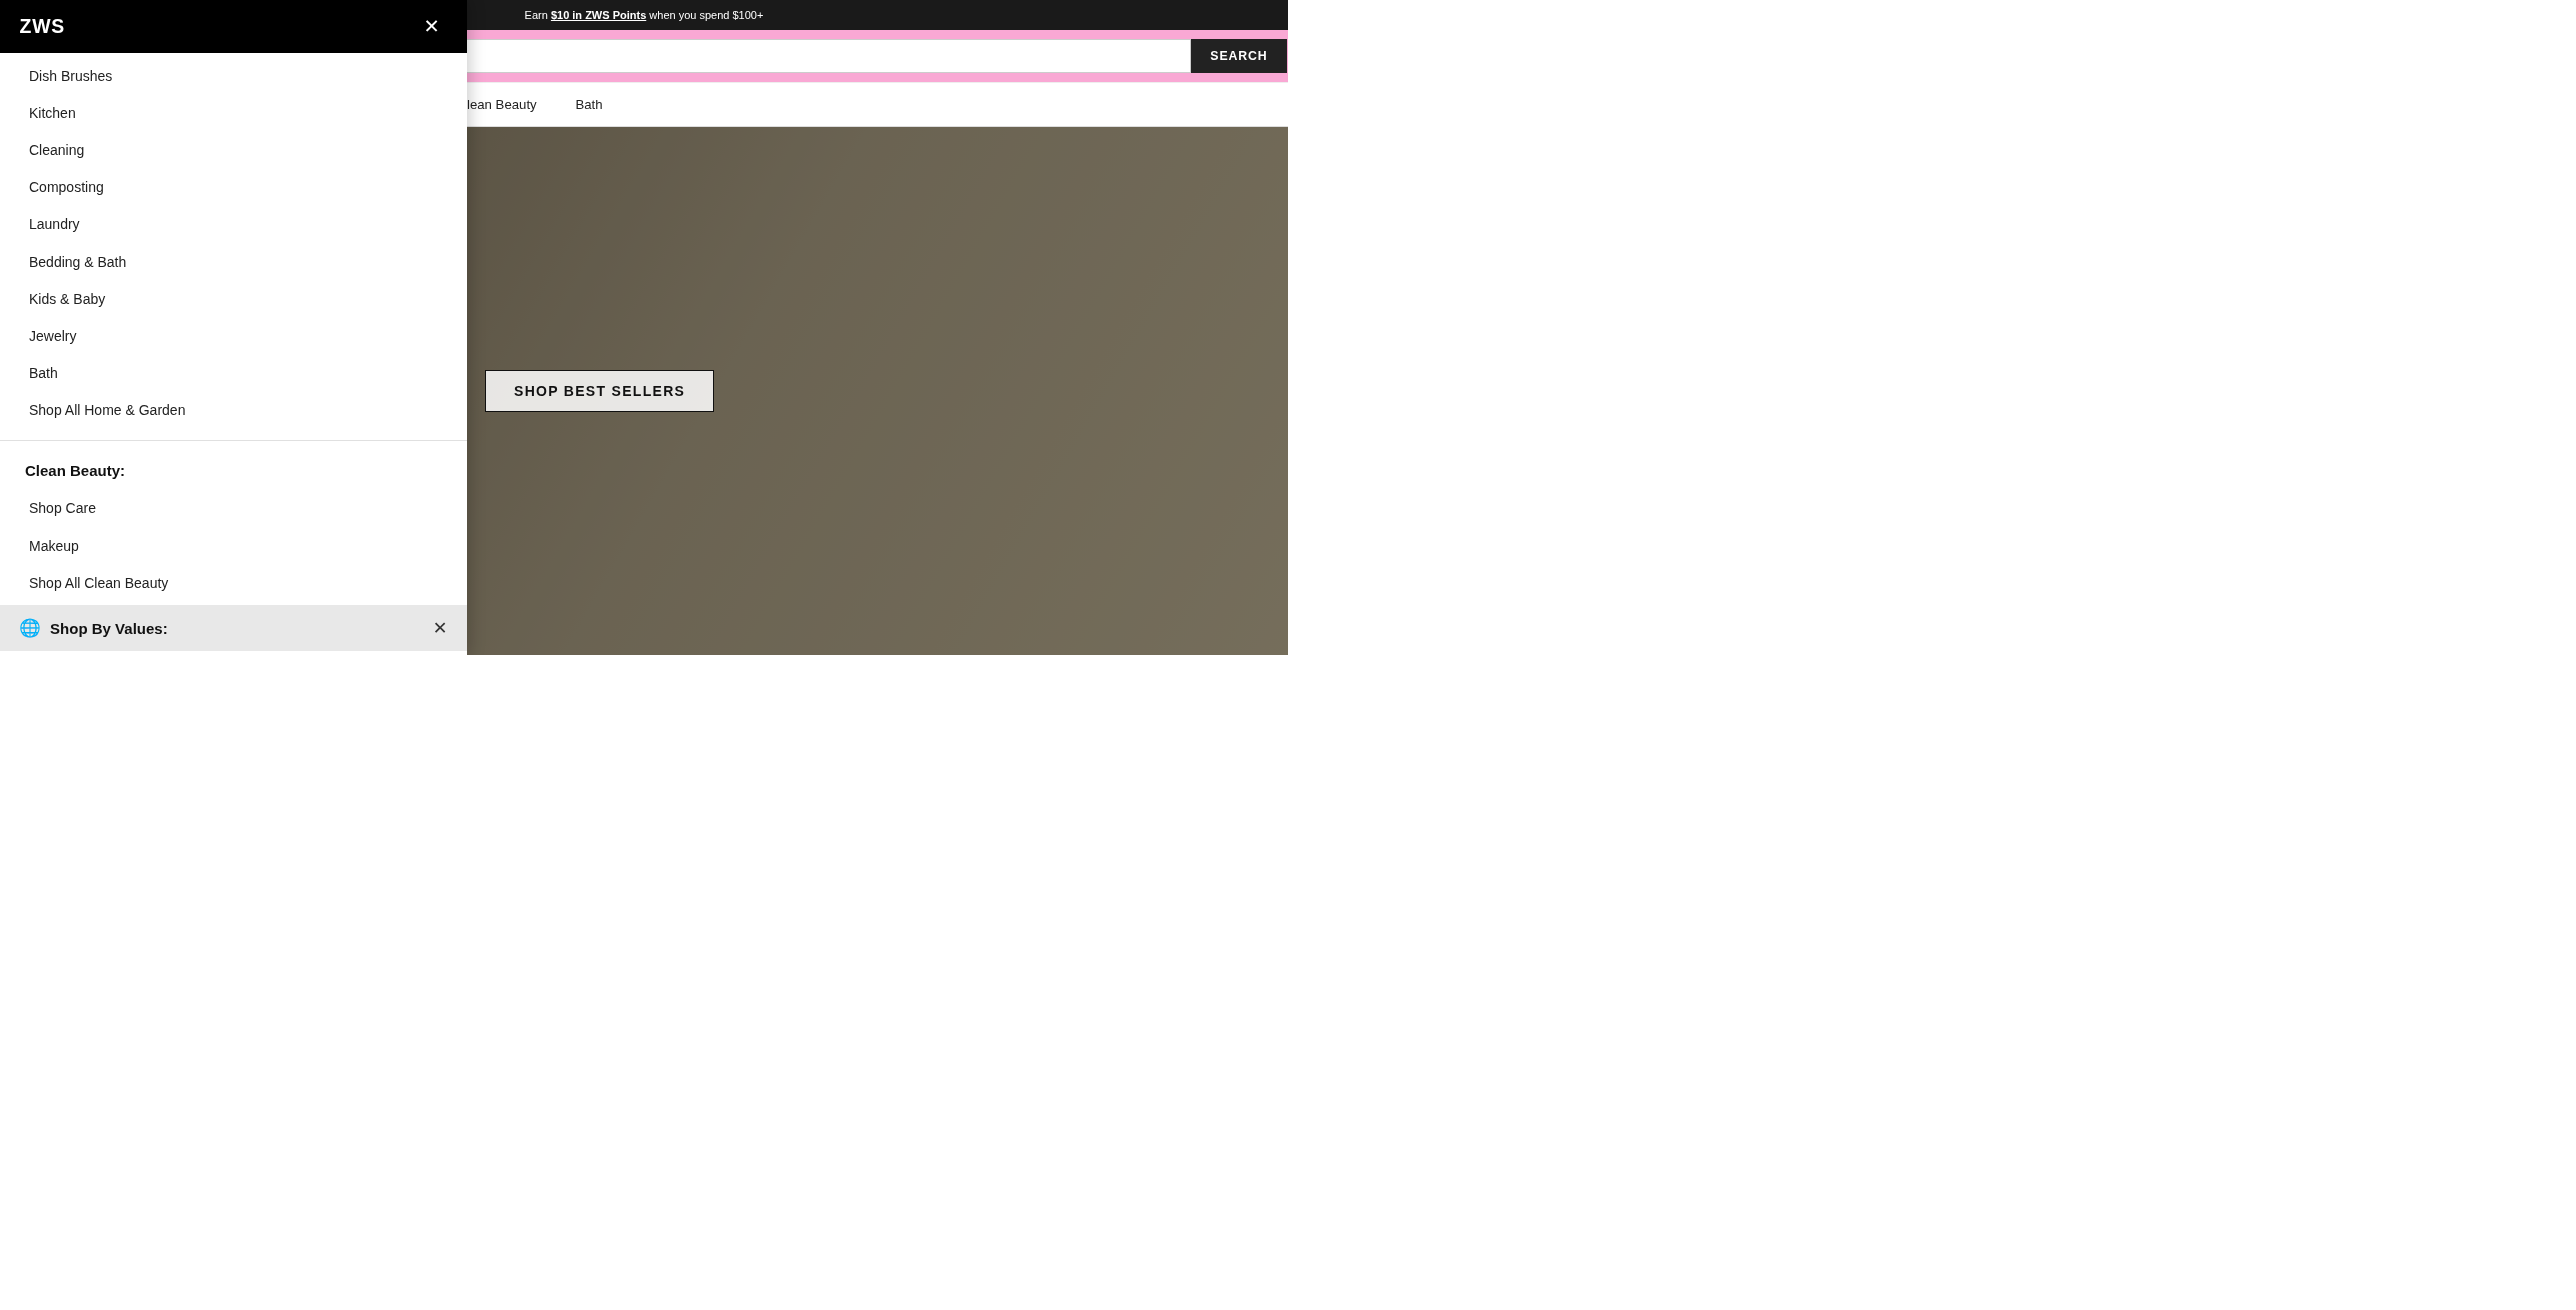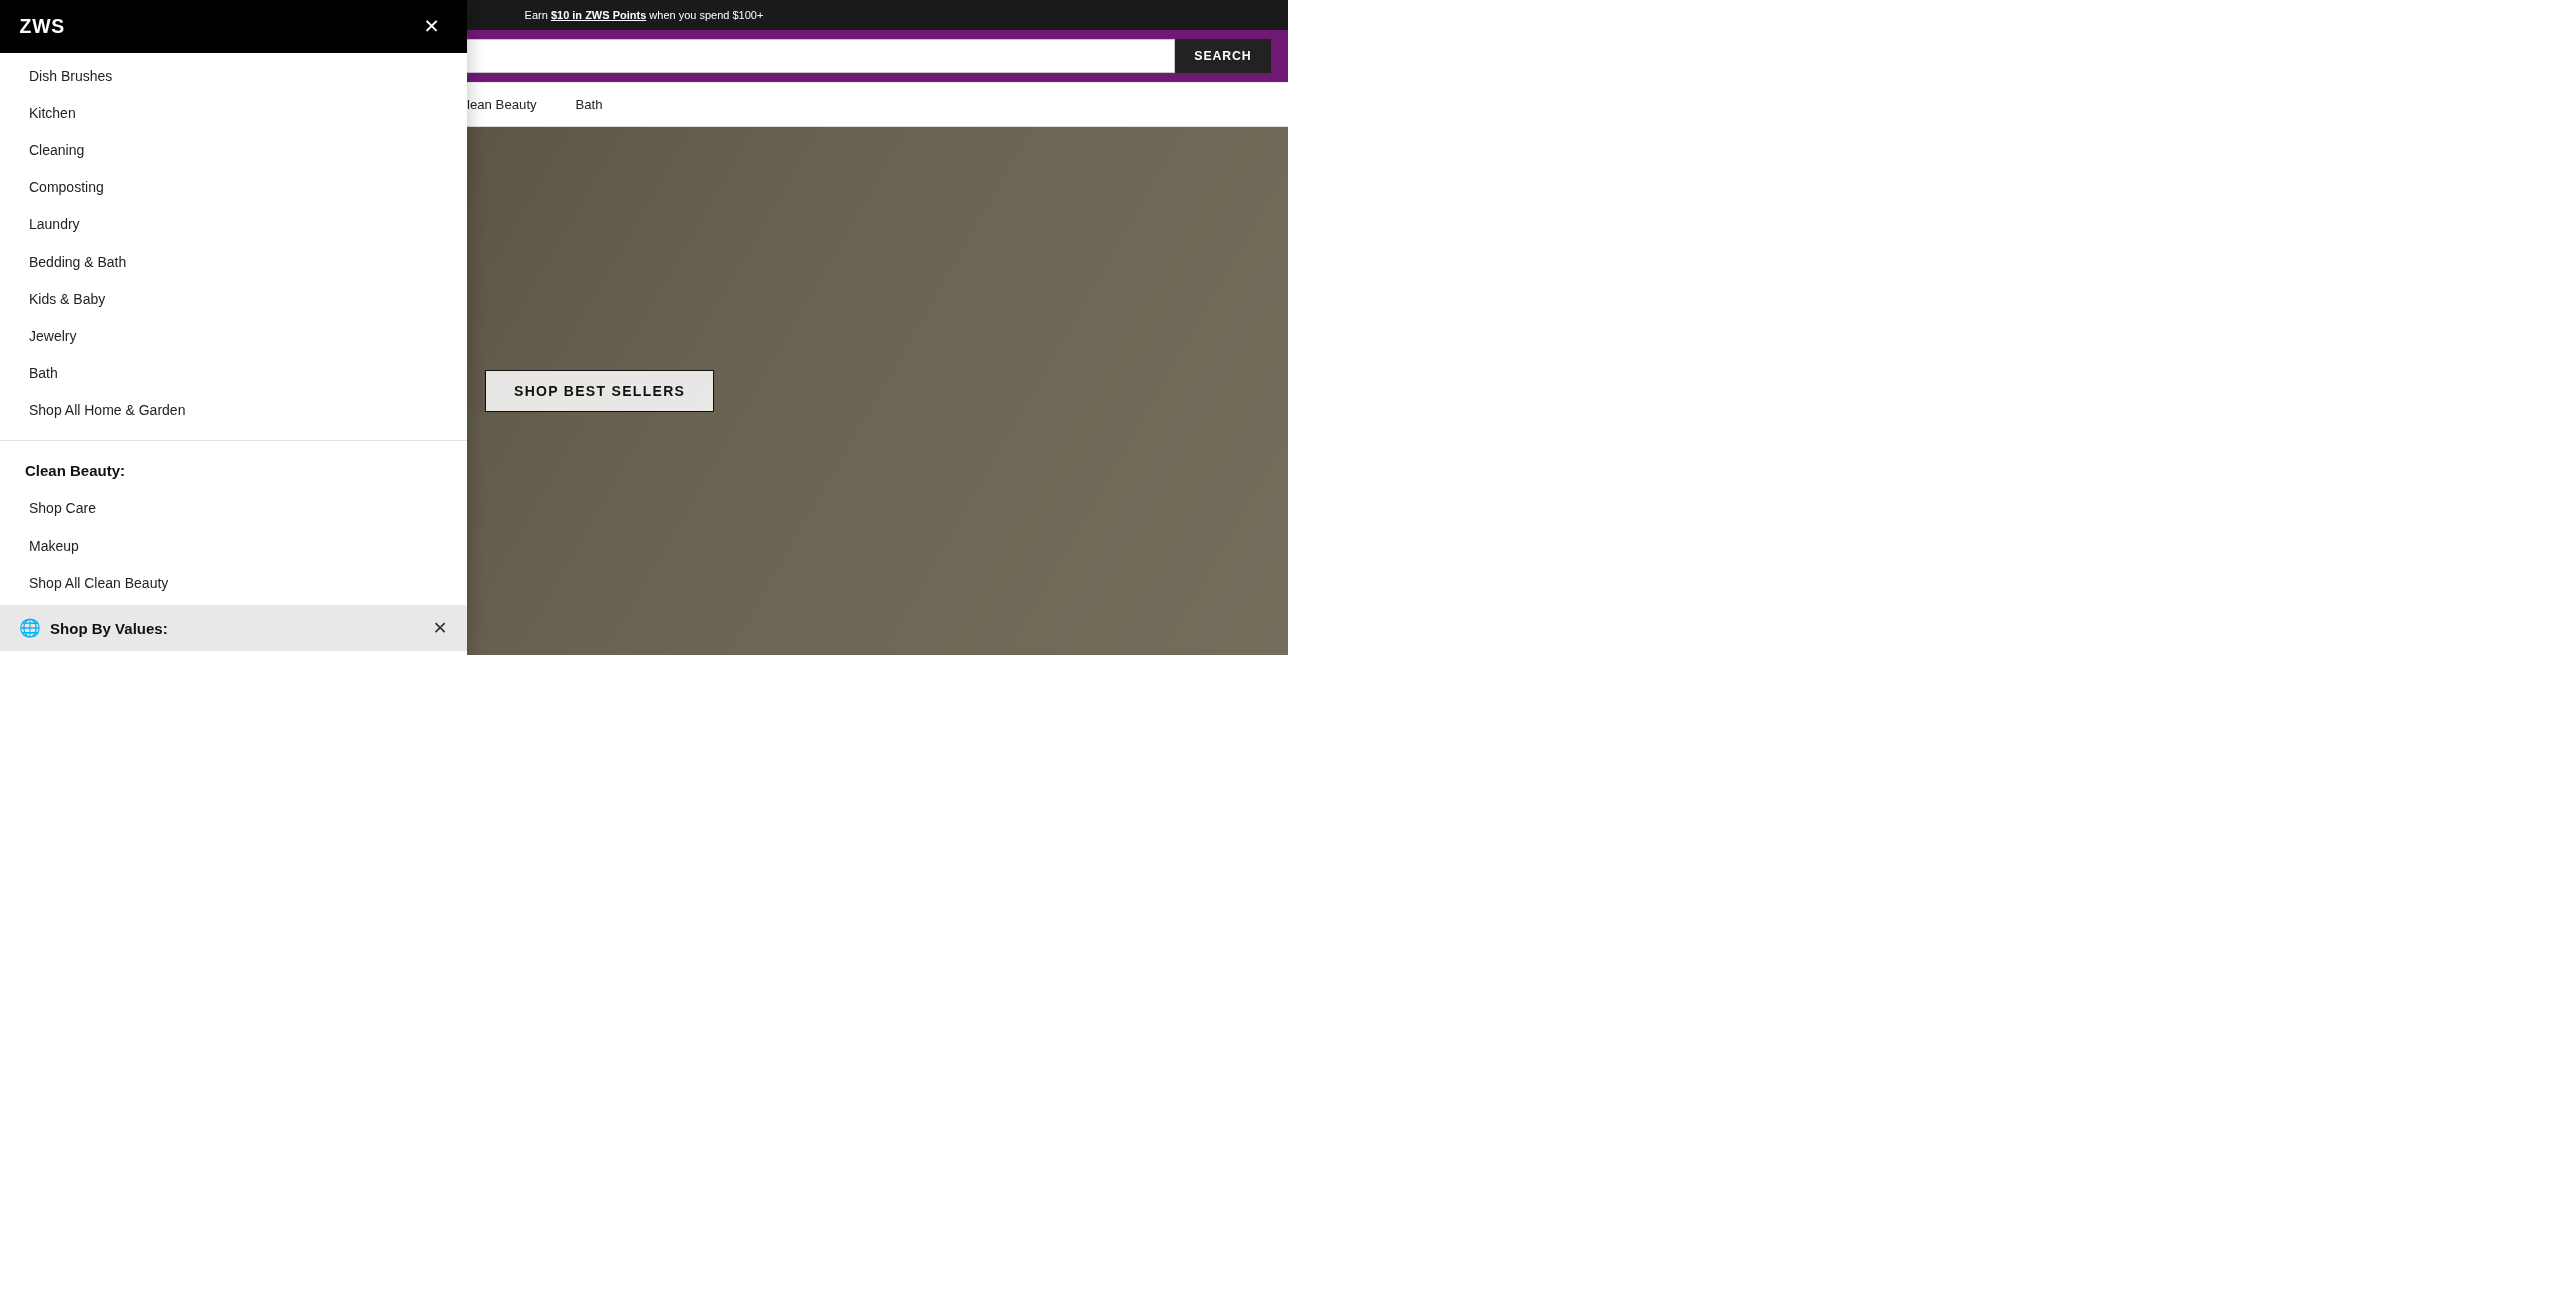--- a/index.html
+++ b/index.html
@@ -18,24 +18,24 @@
       justify-content: center;
     }
     .announcement-bar a {
       color: #fff;
       font-weight: 700;
       text-decoration: underline;
     }
 
     
     .header {
-      background: #701a75;
-      display: flex;
-      align-items: center;
-      padding: 0 17px;
+      background: #f9a8d4;
+      display: flex;
+      align-items: center;
+      padding: 0 1px;
       height: 53px;
       border-bottom: 0.9px solid #eee;
       position: relative;
       z-index: 10;
     }
     .logo {
       font-weight: 900;
       font-size: 19.4px;
       color: #000;
       letter-spacing: 0.9px;

